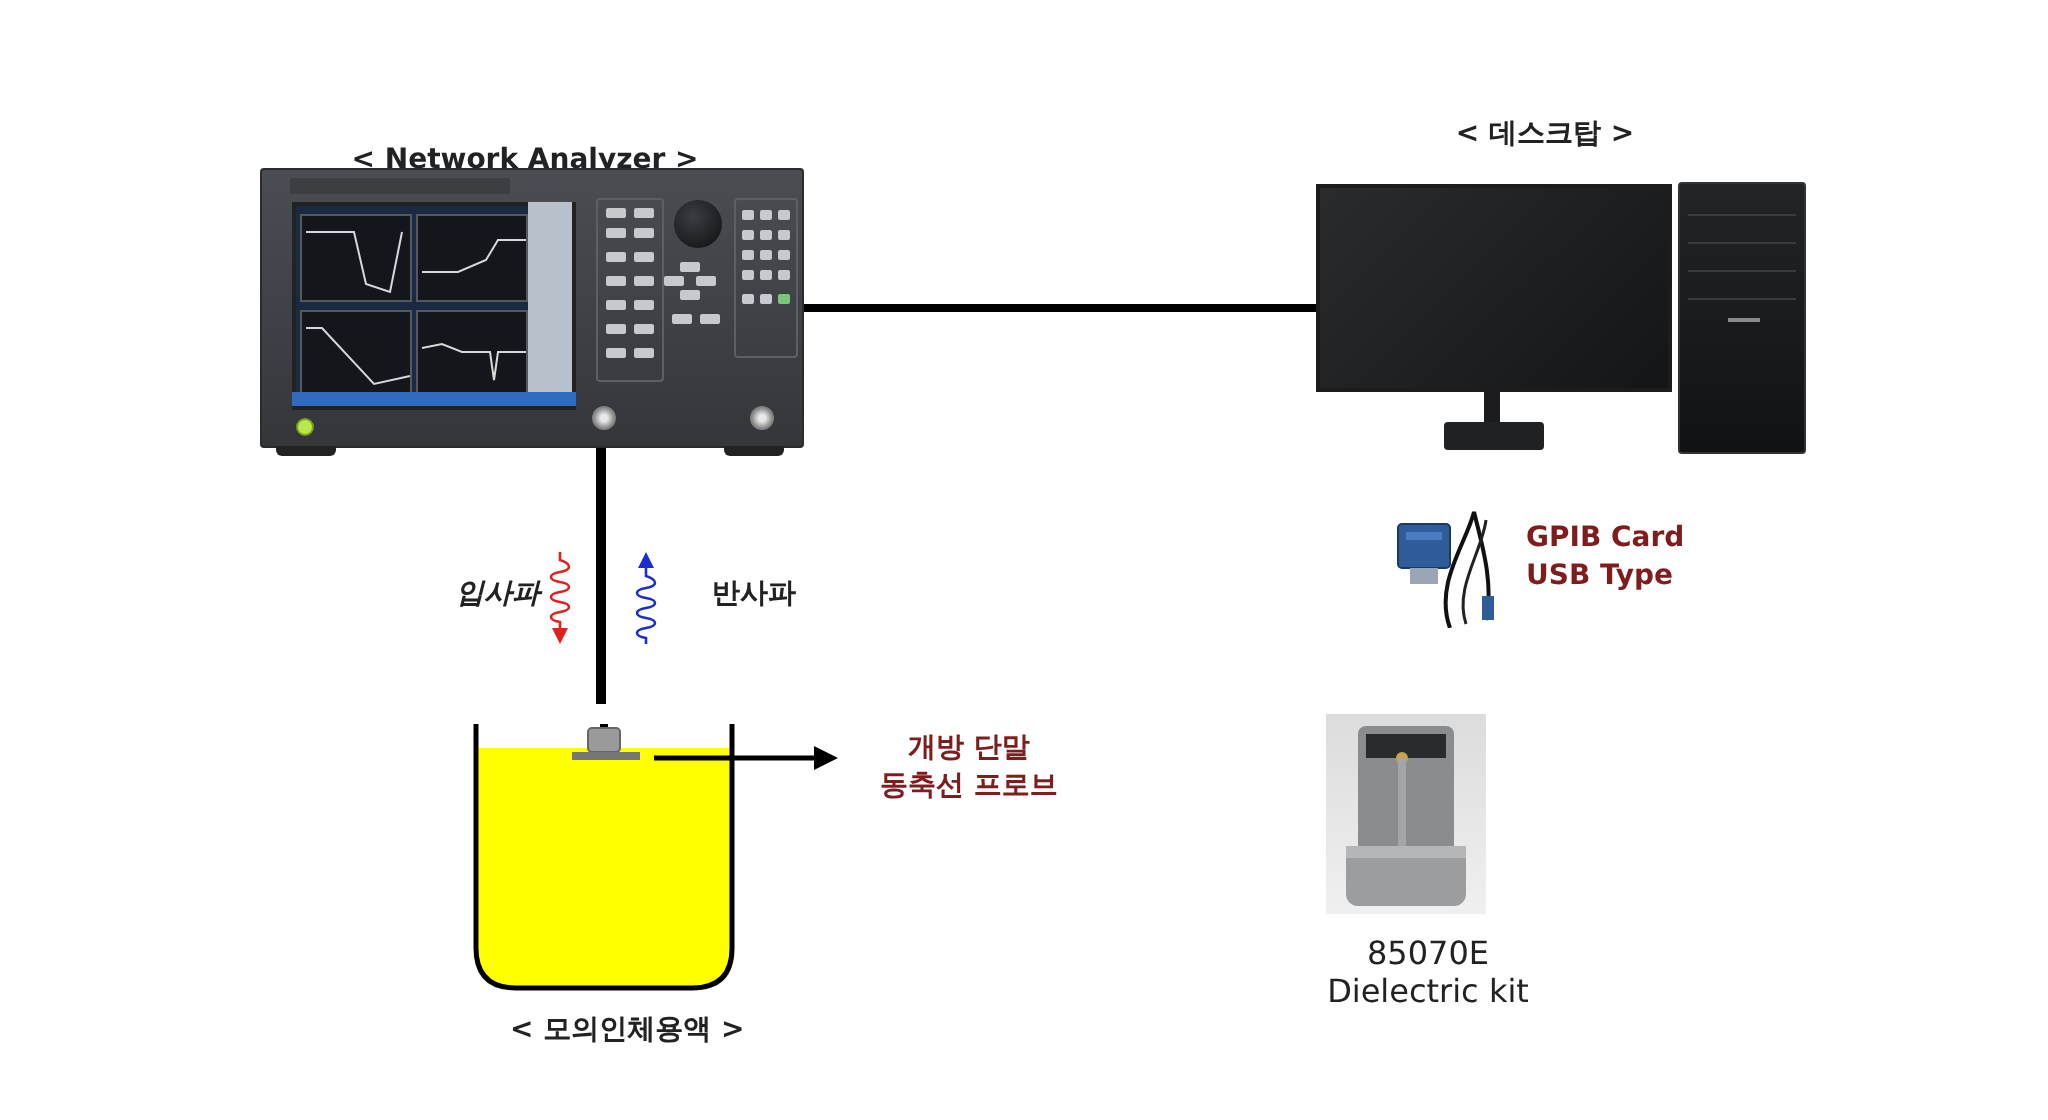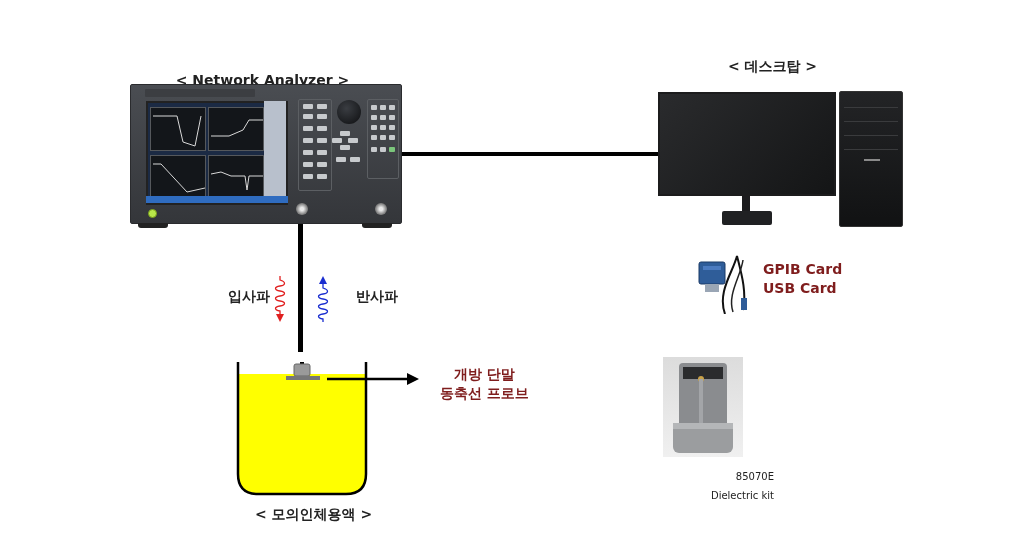--- a/index.html
+++ b/index.html
@@ -37,34 +37,34 @@
 
   
   #gpib-img { left: 697px; top: 252px; width: 60px; height: 62px; }
   #gpib-text { left: 763px; top: 260px; }
 
   
   #cable-v { left: 298px; top: 224px; width: 5px; height: 128px; background: #000; }
   #cable-h { left: 402px; top: 152px; width: 256px; height: 4px; background: #000; }
 
   
-  #incident-label { left: 228px; top: 288px; }
+  #incident-label { left: 228px; top: 288px; font-style: italic; }
   #reflect-label { left: 356px; top: 288px; }
   #wave-in { left: 272px; top: 274px; width: 16px; height: 50px; }
   #wave-out { left: 315px; top: 274px; width: 16px; height: 50px; }
 
   
   #beaker { left: 234px; top: 362px; width: 136px; height: 136px; }
   #beaker-label { left: 255px; top: 506px; width: 110px; }
   #probe-arrow { left: 327px; top: 372px; width: 92px; height: 14px; }
   #probe-label { left: 440px; top: 365px; text-align: center; }
 
   
   #kit-img { left: 663px; top: 357px; width: 80px; height: 100px; background: linear-gradient(#dcdcdc, #f0f0f0); }
-  #kit-label { left: 654px; top: 467px; width: 120px; text-align: right; font-size: 10px; color: #222; line-height: 19px; }
+  #kit-label { left: 654px; top: 467px; width: 120px; text-align: center; font-size: 16px; color: #222; line-height: 19px; }
 </style>
 </head>
 <body>
 
 <div id="na-title" class="abs label">&lt; Network Analyzer &gt;</div>
 <div id="na-body" class="abs">
   <div id="na-brand" class="abs"></div>
   <div id="na-screen" class="abs">
     <div class="plot" style="left:2px;top:4px;width:56px;height:44px;">
       <svg width="56" height="44">
@@ -154,21 +154,21 @@
 <svg id="gpib-img" class="abs" viewBox="0 0 60 62">
   <path d="M28 62 C20 40, 36 20, 40 4 C44 20, 50 40, 46 58" fill="none" stroke="#111" stroke-width="2"></path>
   <path d="M36 60 C30 42, 44 24, 46 8" fill="none" stroke="#222" stroke-width="1.5"></path>
   <rect x="2" y="10" width="26" height="22" rx="2" fill="#2f5d99" stroke="#1b3a66"></rect>
   <rect x="6" y="14" width="18" height="4" fill="#4b7bc0"></rect>
   <rect x="8" y="32" width="14" height="8" fill="#9aa6b5"></rect>
   <rect x="44" y="46" width="6" height="12" fill="#2f5d99"></rect>
 </svg>
 <div id="gpib-text" class="abs label-sm">
   <div>GPIB Card</div>
-  <div>USB Card</div>
+  <div>USB Type</div>
 </div>
 
 <div id="incident-label" class="abs label">입사파</div>
 <div id="reflect-label" class="abs label">반사파</div>
 <svg id="wave-in" class="abs" viewBox="0 0 16 50">
   <path d="M8 2 L8 6 C14 8,14 11,8 12 C2 13,2 16,8 17 C14 18,14 21,8 22 C2 23,2 26,8 27 C14 28,14 31,8 32 C2 33,2 36,8 37 L8 42" fill="none" stroke="#e02020" stroke-width="1.3"></path>
   <path d="M4 40 L8 48 L12 40 Z" fill="#e02020"></path>
 </svg>
 <svg id="wave-out" class="abs" viewBox="0 0 16 50">
   <path d="M4 10 L8 2 L12 10 Z" fill="#1a2ed0"></path>

